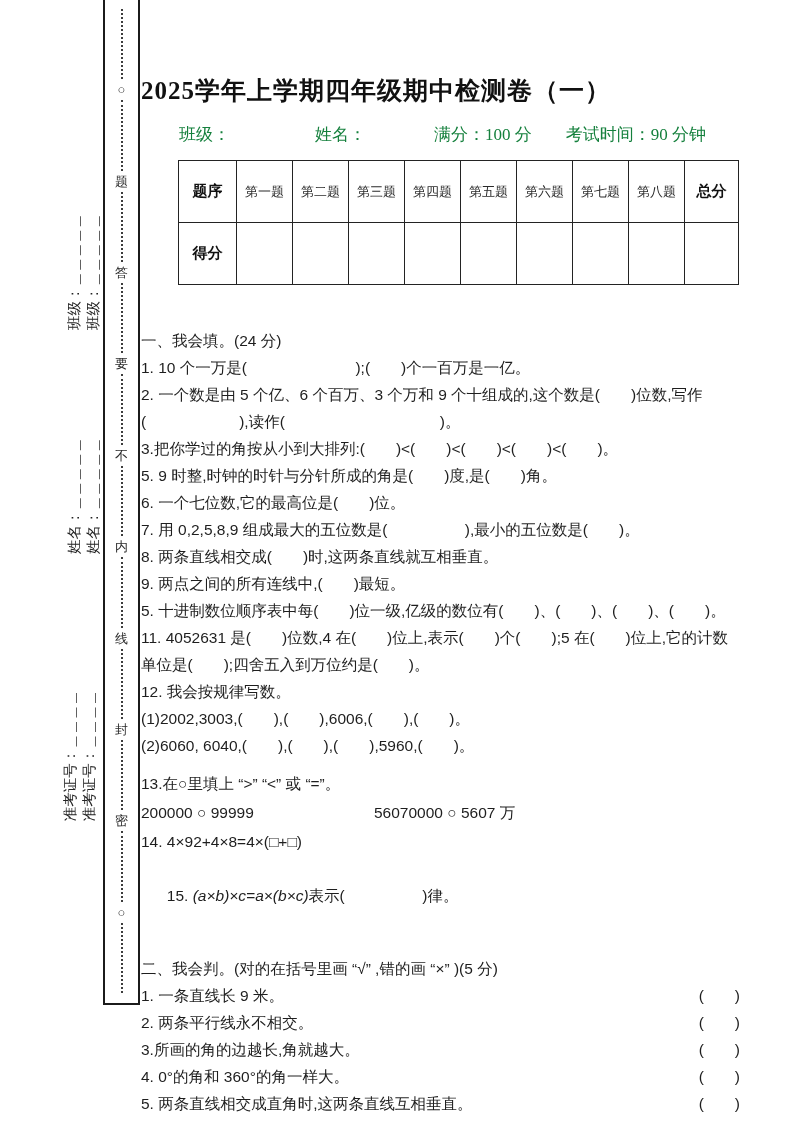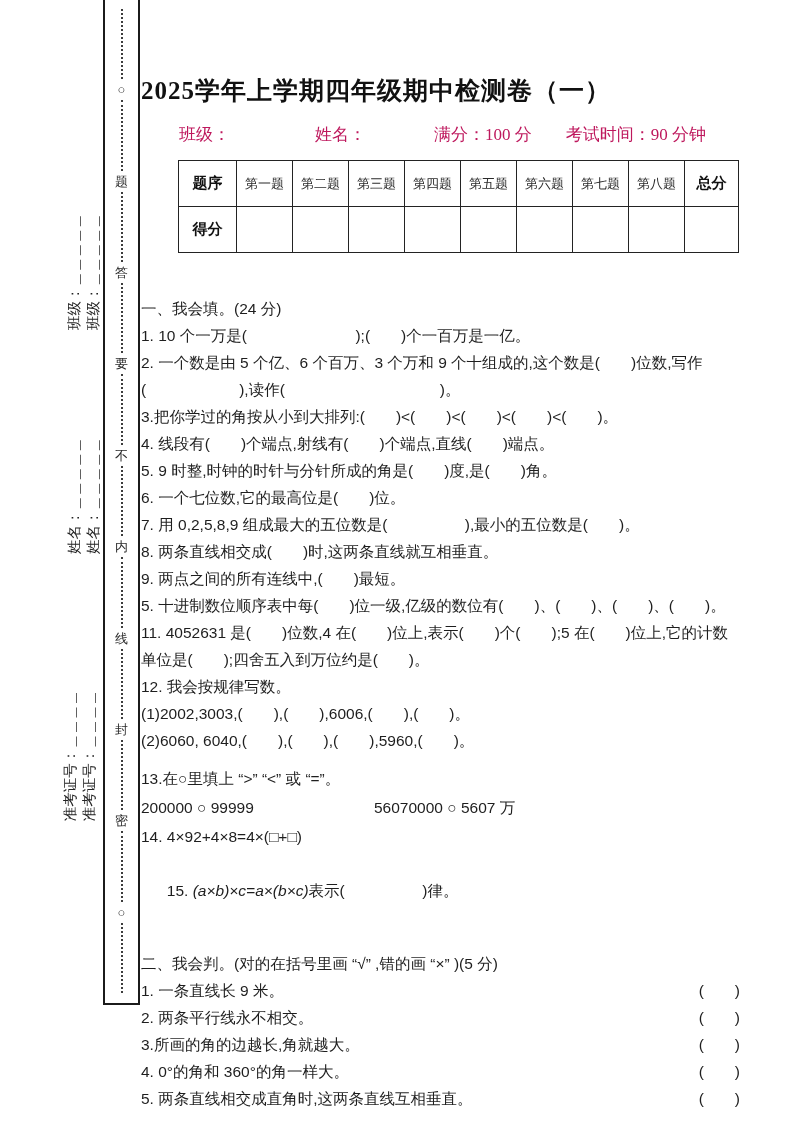--- a/index.html
+++ b/index.html
@@ -24,28 +24,28 @@
   
   .content{position:absolute;left:141px;top:0;width:599px}
   .title{
     margin-top:74px;text-align:left;
     font-family:"Liberation Serif","DejaVu Serif",serif;
     font-weight:bold;font-size:25px;letter-spacing:1px;color:#111;
   }
   .info{
     margin-top:16px;padding-left:38px;
     font-family:"Liberation Serif","DejaVu Serif",serif;
-    font-size:17px;white-space:pre;color:#be185d;
+    font-size:17px;white-space:pre;color:#15803d;
   }
   table.score-table{
     border-collapse:collapse;table-layout:fixed;width:560px;margin:14px 0 0 37px;
   }
   table.score-table td{
     border:1.5px solid #232323;text-align:center;vertical-align:middle;
-    font-size:13px;height:45px;padding:0;color:#2a2a2a;
+    font-size:13px;height:45px;padding:8px;color:#2a2a2a;
   }
   table.score-table td.hd{font-weight:bold;font-size:15px;color:#111}
   
   .body-text{margin-top:42px;font-size:15.5px;line-height:27px;color:#1e1e1e}
   .line,.sec-heading{white-space:pre-wrap}
   .compare{display:flex;margin:2px 0}
   .cmp-a{display:inline-block;white-space:pre}
   .cmp-a.w1{width:233px}
   .cmp-a.w2{width:283px}
   .mt4{margin-top:11px}
@@ -141,21 +141,20 @@
   </tbody>
     </table>
 
   <div class="body-text">
 
     <div class="sec-heading">一、我会填。(24 分)</div>
     <div class="line">1. 10 个一万是(　　　　　　　);(　　)个一百万是一亿。</div>
     <div class="line">2. 一个数是由 5 个亿、6 个百万、3 个万和 9 个十组成的,这个数是(　　)位数,写作</div>
     <div class="line">(　　　　　　),读作(　　　　　　　　　　)。</div>
     <div class="line">3.把你学过的角按从小到大排列:(　　)&lt;(　　)&lt;(　　)&lt;(　　)&lt;(　　)。</div>
-    <div class="line">4. 线段有(　　)个端点,射线有(　　)个端点,直线(　　)端点。</div>
     <div class="line">5. 9 时整,时钟的时针与分针所成的角是(　　)度,是(　　)角。</div>
     <div class="line">6. 一个七位数,它的最高位是(　　)位。</div>
     <div class="line">7. 用 0,2,5,8,9 组成最大的五位数是(　　　　　),最小的五位数是(　　)。</div>
     <div class="line">8. 两条直线相交成(　　)时,这两条直线就互相垂直。</div>
     <div class="line">9. 两点之间的所有连线中,(　　)最短。</div>
     <div class="line">5. 十进制数位顺序表中每(　　)位一级,亿级的数位有(　　)、(　　)、(　　)、(　　)。</div>
     <div class="line">11. 4052631 是(　　)位数,4 在(　　)位上,表示(　　)个(　　);5 在(　　)位上,它的计数</div>
     <div class="line">单位是(　　);四舍五入到万位约是(　　)。</div>
     <div class="line">12. 我会按规律写数。</div>
     <div class="line">(1)2002,3003,(　　),(　　),6006,(　　),(　　)。</div>

